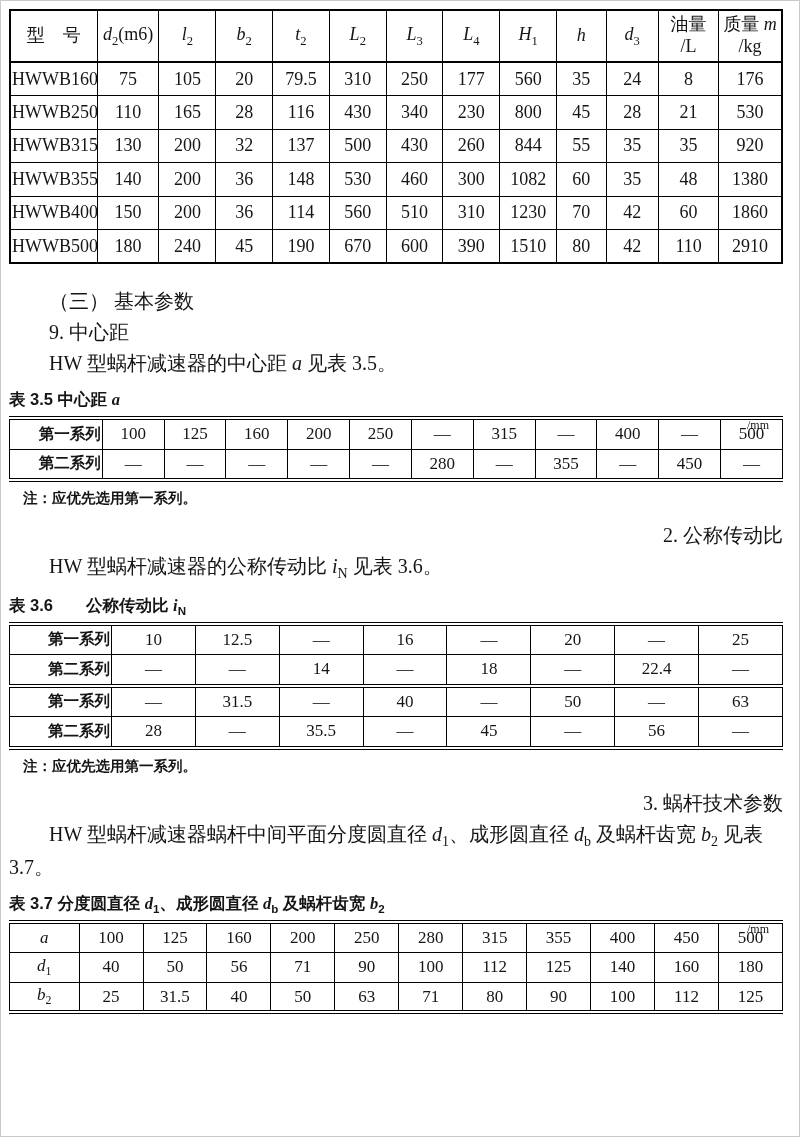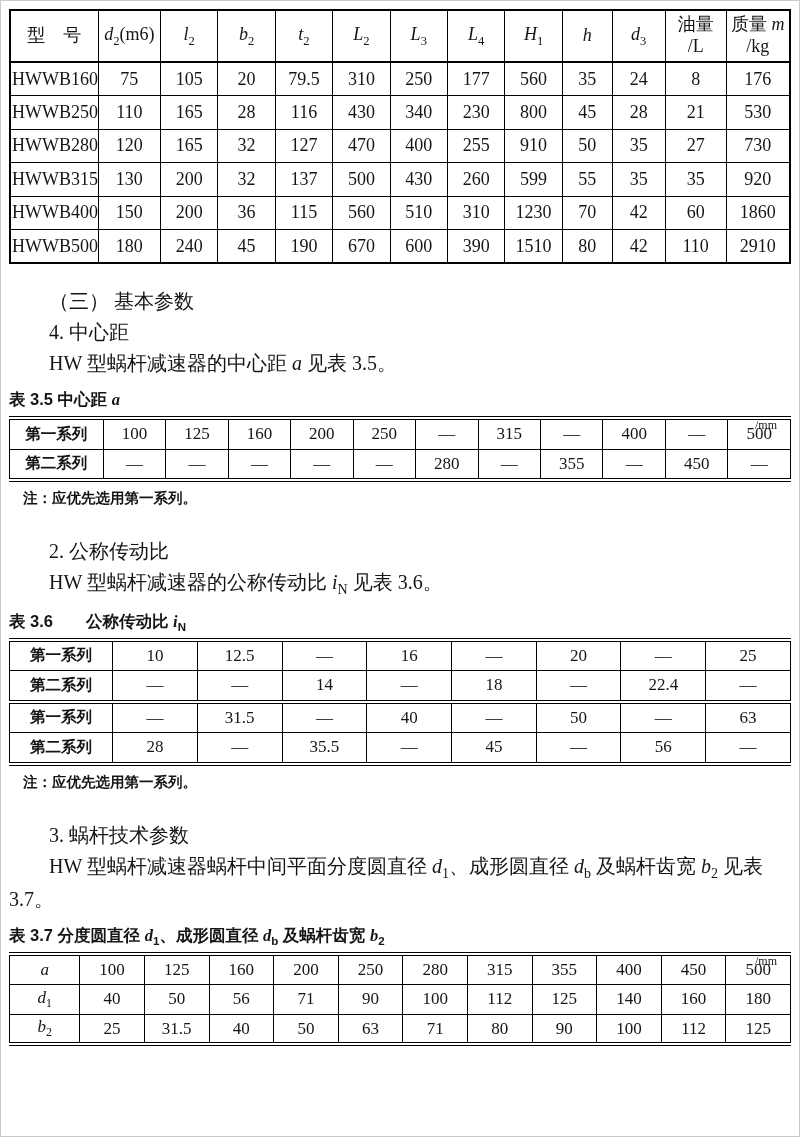--- a/index.html
+++ b/index.html
@@ -4,21 +4,21 @@
 <style>
   * { box-sizing: border-box; }
   html, body { margin: 0; padding: 0; }
   body {
     width: 800px; height: 1137px; overflow: hidden;
     background: #ffffff; color: #151515;
     font-family: "Liberation Serif", serif;
   }
   .page {
     width: 800px; height: 1137px;
-    padding: 8px 8px 0 8px;
+    padding: 8px 16px 0 8px;
     border: 1px solid #c9c9c9;
   }
 
   
   table.tbl {
     width: 100%;
     border-collapse: collapse;
     table-layout: fixed;
   }
   table.tbl td, table.tbl th {
@@ -45,36 +45,37 @@
     border-bottom: 4px double #000;
     border-left: 1px solid #000;
     border-right: 1px solid #000;
   }
   table.sub-table td { font-size: 17px; height: 31px; }
   table.t35 td:first-child,
   table.t36 td:first-child {
     font-family: "Liberation Sans", sans-serif;
     font-weight: bold;
     font-size: 15.5px;
+    text-align: right;
   }
   table.t36 tr:nth-child(2) td { border-bottom: 4px double #000; }
   table.t37 td { height: 30px; }
   table.t37 td:first-child { font-size: 17px; }
   i { font-style: italic; font-family: "Liberation Serif", serif; }
   sub { font-size: 70%; }
 
   
   .para {
     margin: 0;
     font-size: 20px;
     line-height: 1.55;
     text-indent: 2em;
   }
   .para.first { margin-top: 22px; }
-  .para.space-above { margin-top: 28px; }
+  .para.space-above { margin-top: 12px; text-align: right; }
   .caption-row {
     position: relative;
     margin: 10px 0 3px 0;
     height: 24px;
   }
   .caption {
     font-family: "Liberation Sans", sans-serif;
     font-weight: bold;
     font-size: 16.5px;
   }
@@ -157,55 +158,55 @@
           <td>430</td>
           <td>340</td>
           <td>230</td>
           <td>800</td>
           <td>45</td>
           <td>28</td>
           <td>21</td>
           <td>530</td>
         </tr>
         <tr>
-          <td>HWWB280</td>
-          <td>120</td>
-          <td>165</td>
-          <td>32</td>
-          <td>127</td>
-          <td>470</td>
-          <td>400</td>
-          <td>255</td>
-          <td>910</td>
-          <td>50</td>
-          <td>35</td>
-          <td>27</td>
-          <td>730</td>
-        </tr>
-        <tr>
           <td>HWWB315</td>
           <td>130</td>
           <td>200</td>
           <td>32</td>
           <td>137</td>
           <td>500</td>
           <td>430</td>
           <td>260</td>
-          <td>599</td>
+          <td>844</td>
           <td>55</td>
           <td>35</td>
           <td>35</td>
           <td>920</td>
         </tr>
         <tr>
+          <td>HWWB355</td>
+          <td>140</td>
+          <td>200</td>
+          <td>36</td>
+          <td>148</td>
+          <td>530</td>
+          <td>460</td>
+          <td>300</td>
+          <td>1082</td>
+          <td>60</td>
+          <td>35</td>
+          <td>48</td>
+          <td>1380</td>
+        </tr>
+        <tr>
           <td>HWWB400</td>
           <td>150</td>
           <td>200</td>
           <td>36</td>
-          <td>115</td>
+          <td>114</td>
           <td>560</td>
           <td>510</td>
           <td>310</td>
           <td>1230</td>
           <td>70</td>
           <td>42</td>
           <td>60</td>
           <td>1860</td>
         </tr>
         <tr>
@@ -220,21 +221,21 @@
           <td>1510</td>
           <td>80</td>
           <td>42</td>
           <td>110</td>
           <td>2910</td>
         </tr>
       </tbody>
     </table>
 
   <p class="para first">（三） 基本参数</p>
-  <p class="para">4. 中心距</p>
+  <p class="para">9. 中心距</p>
   <p class="para">HW 型蜗杆减速器的中心距 <i>a</i> 见表 3.5。</p>
 
   <div class="caption-row">
     <span class="caption">表 3.5 中心距 <i>a</i></span>
     <span class="unit">/mm</span>
   </div>
   <table class="tbl sub-table t35">
     <colgroup>
       <col style="width:12.0%">
       <col>

